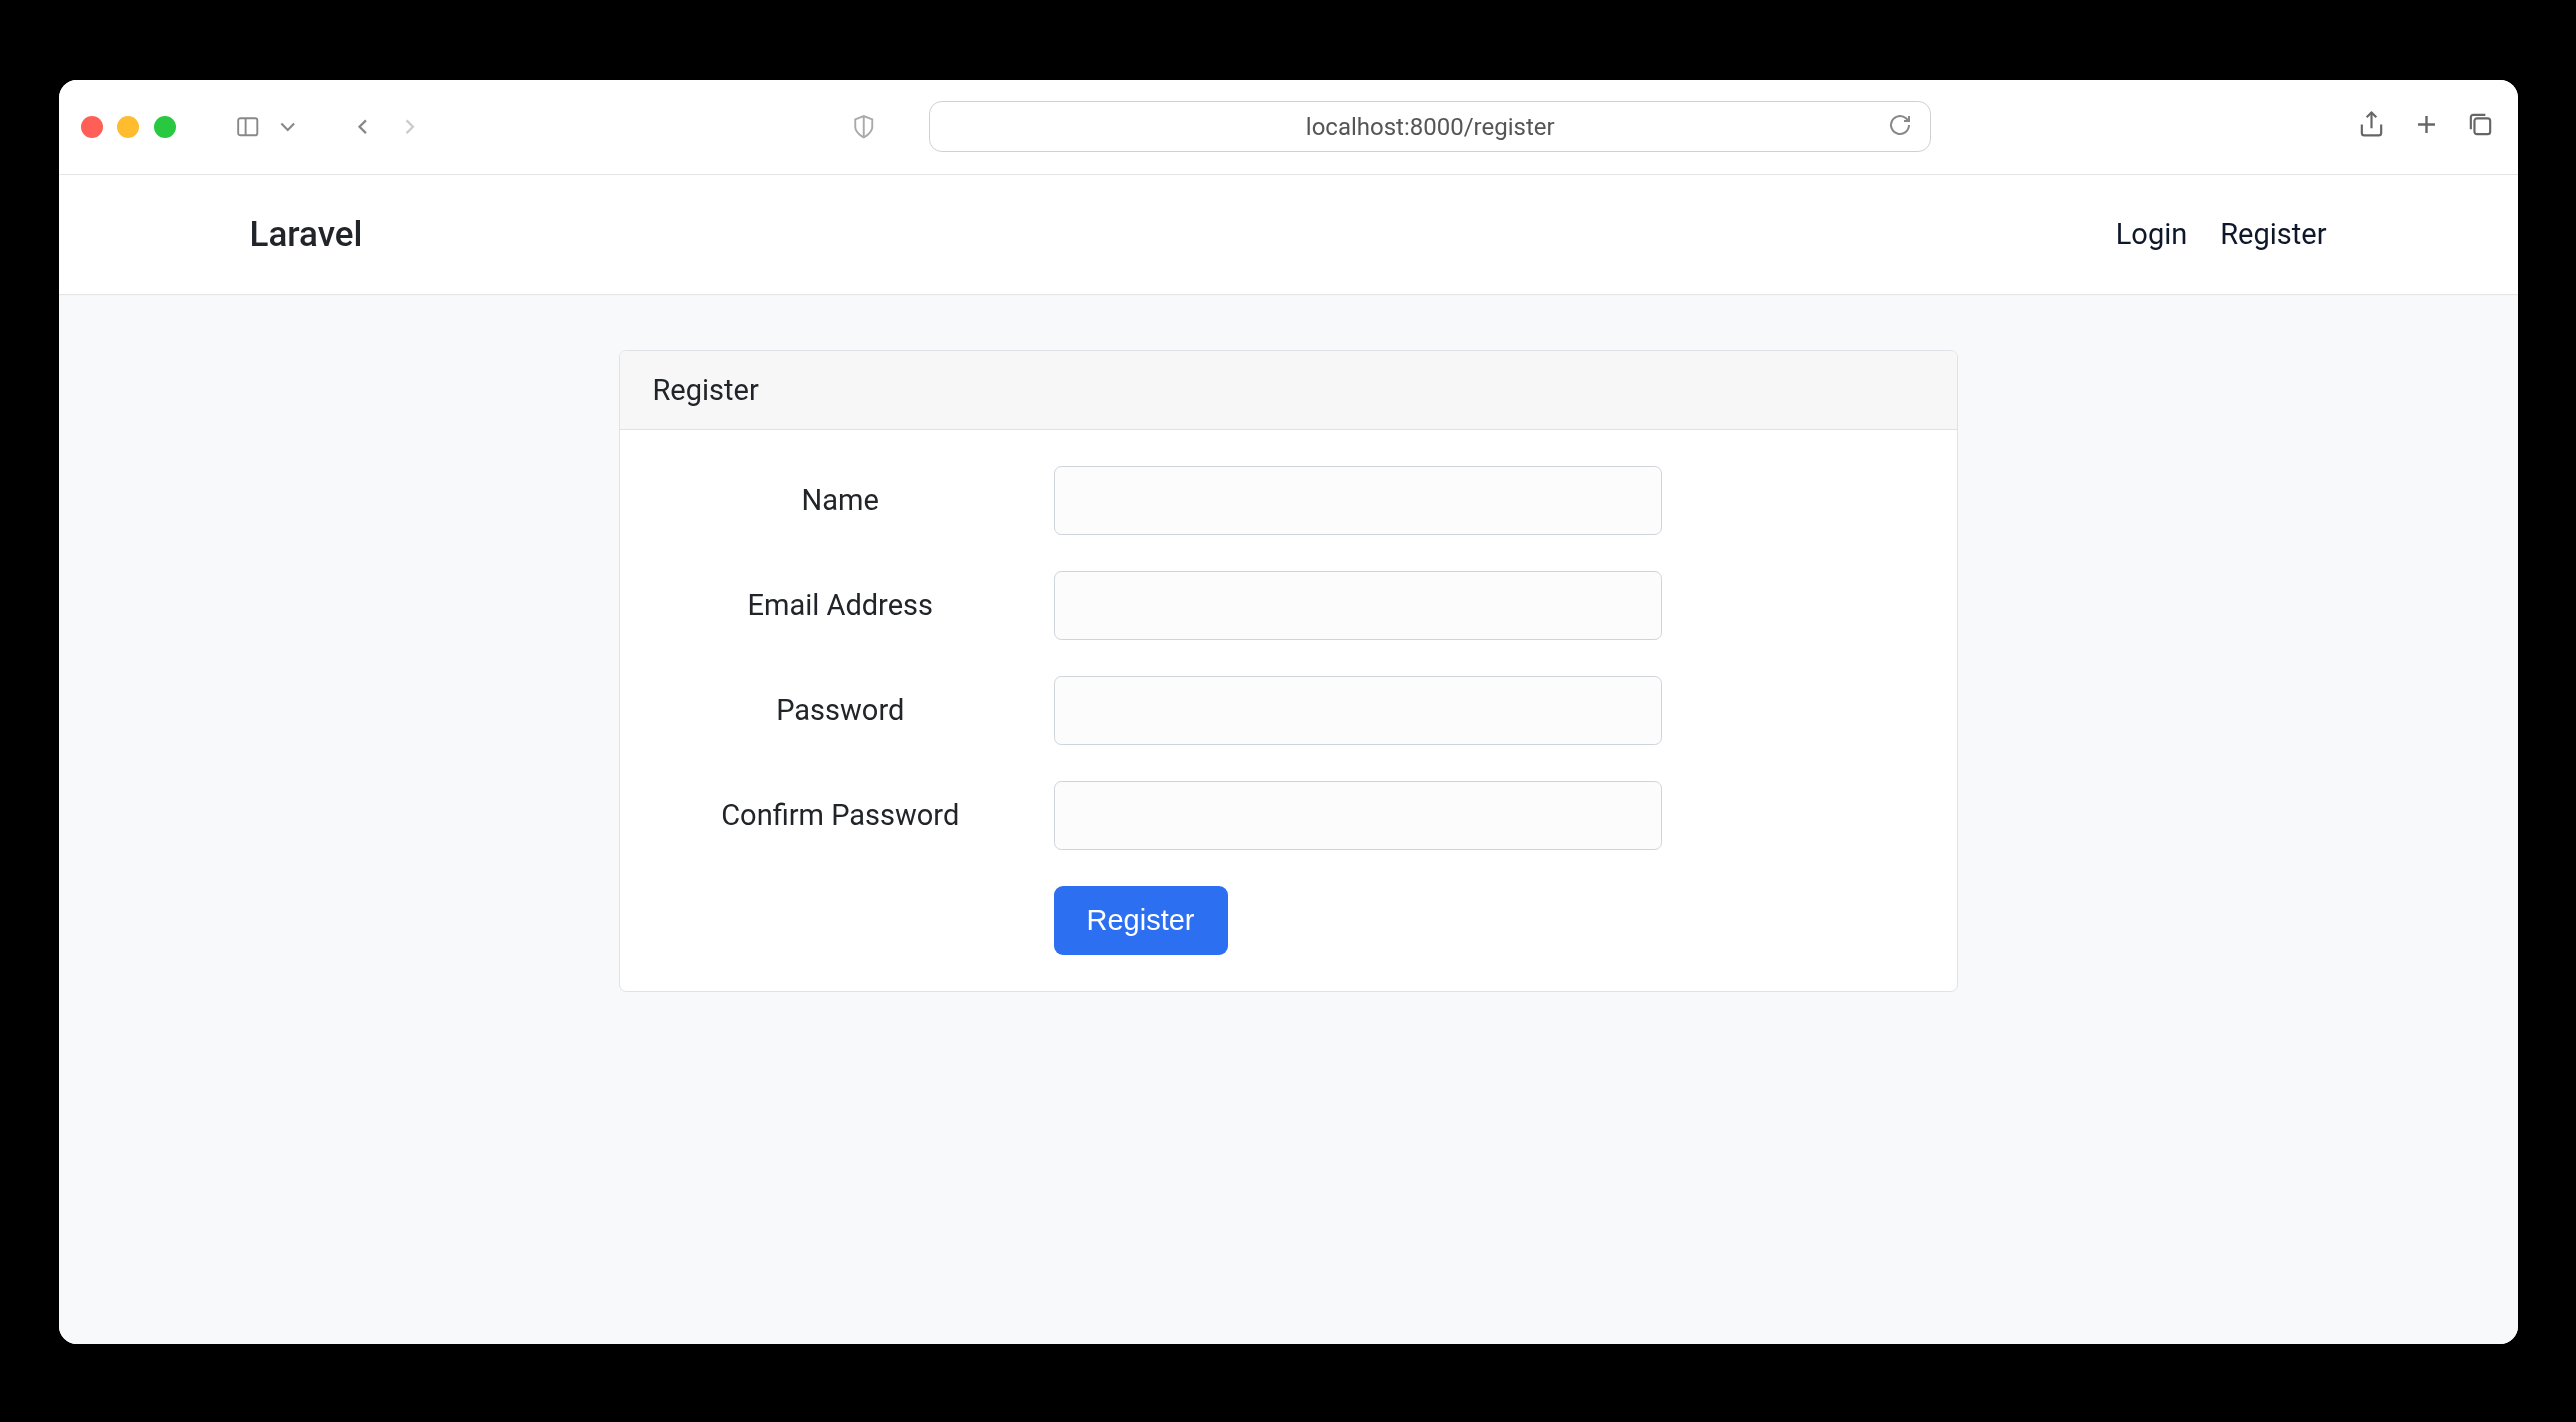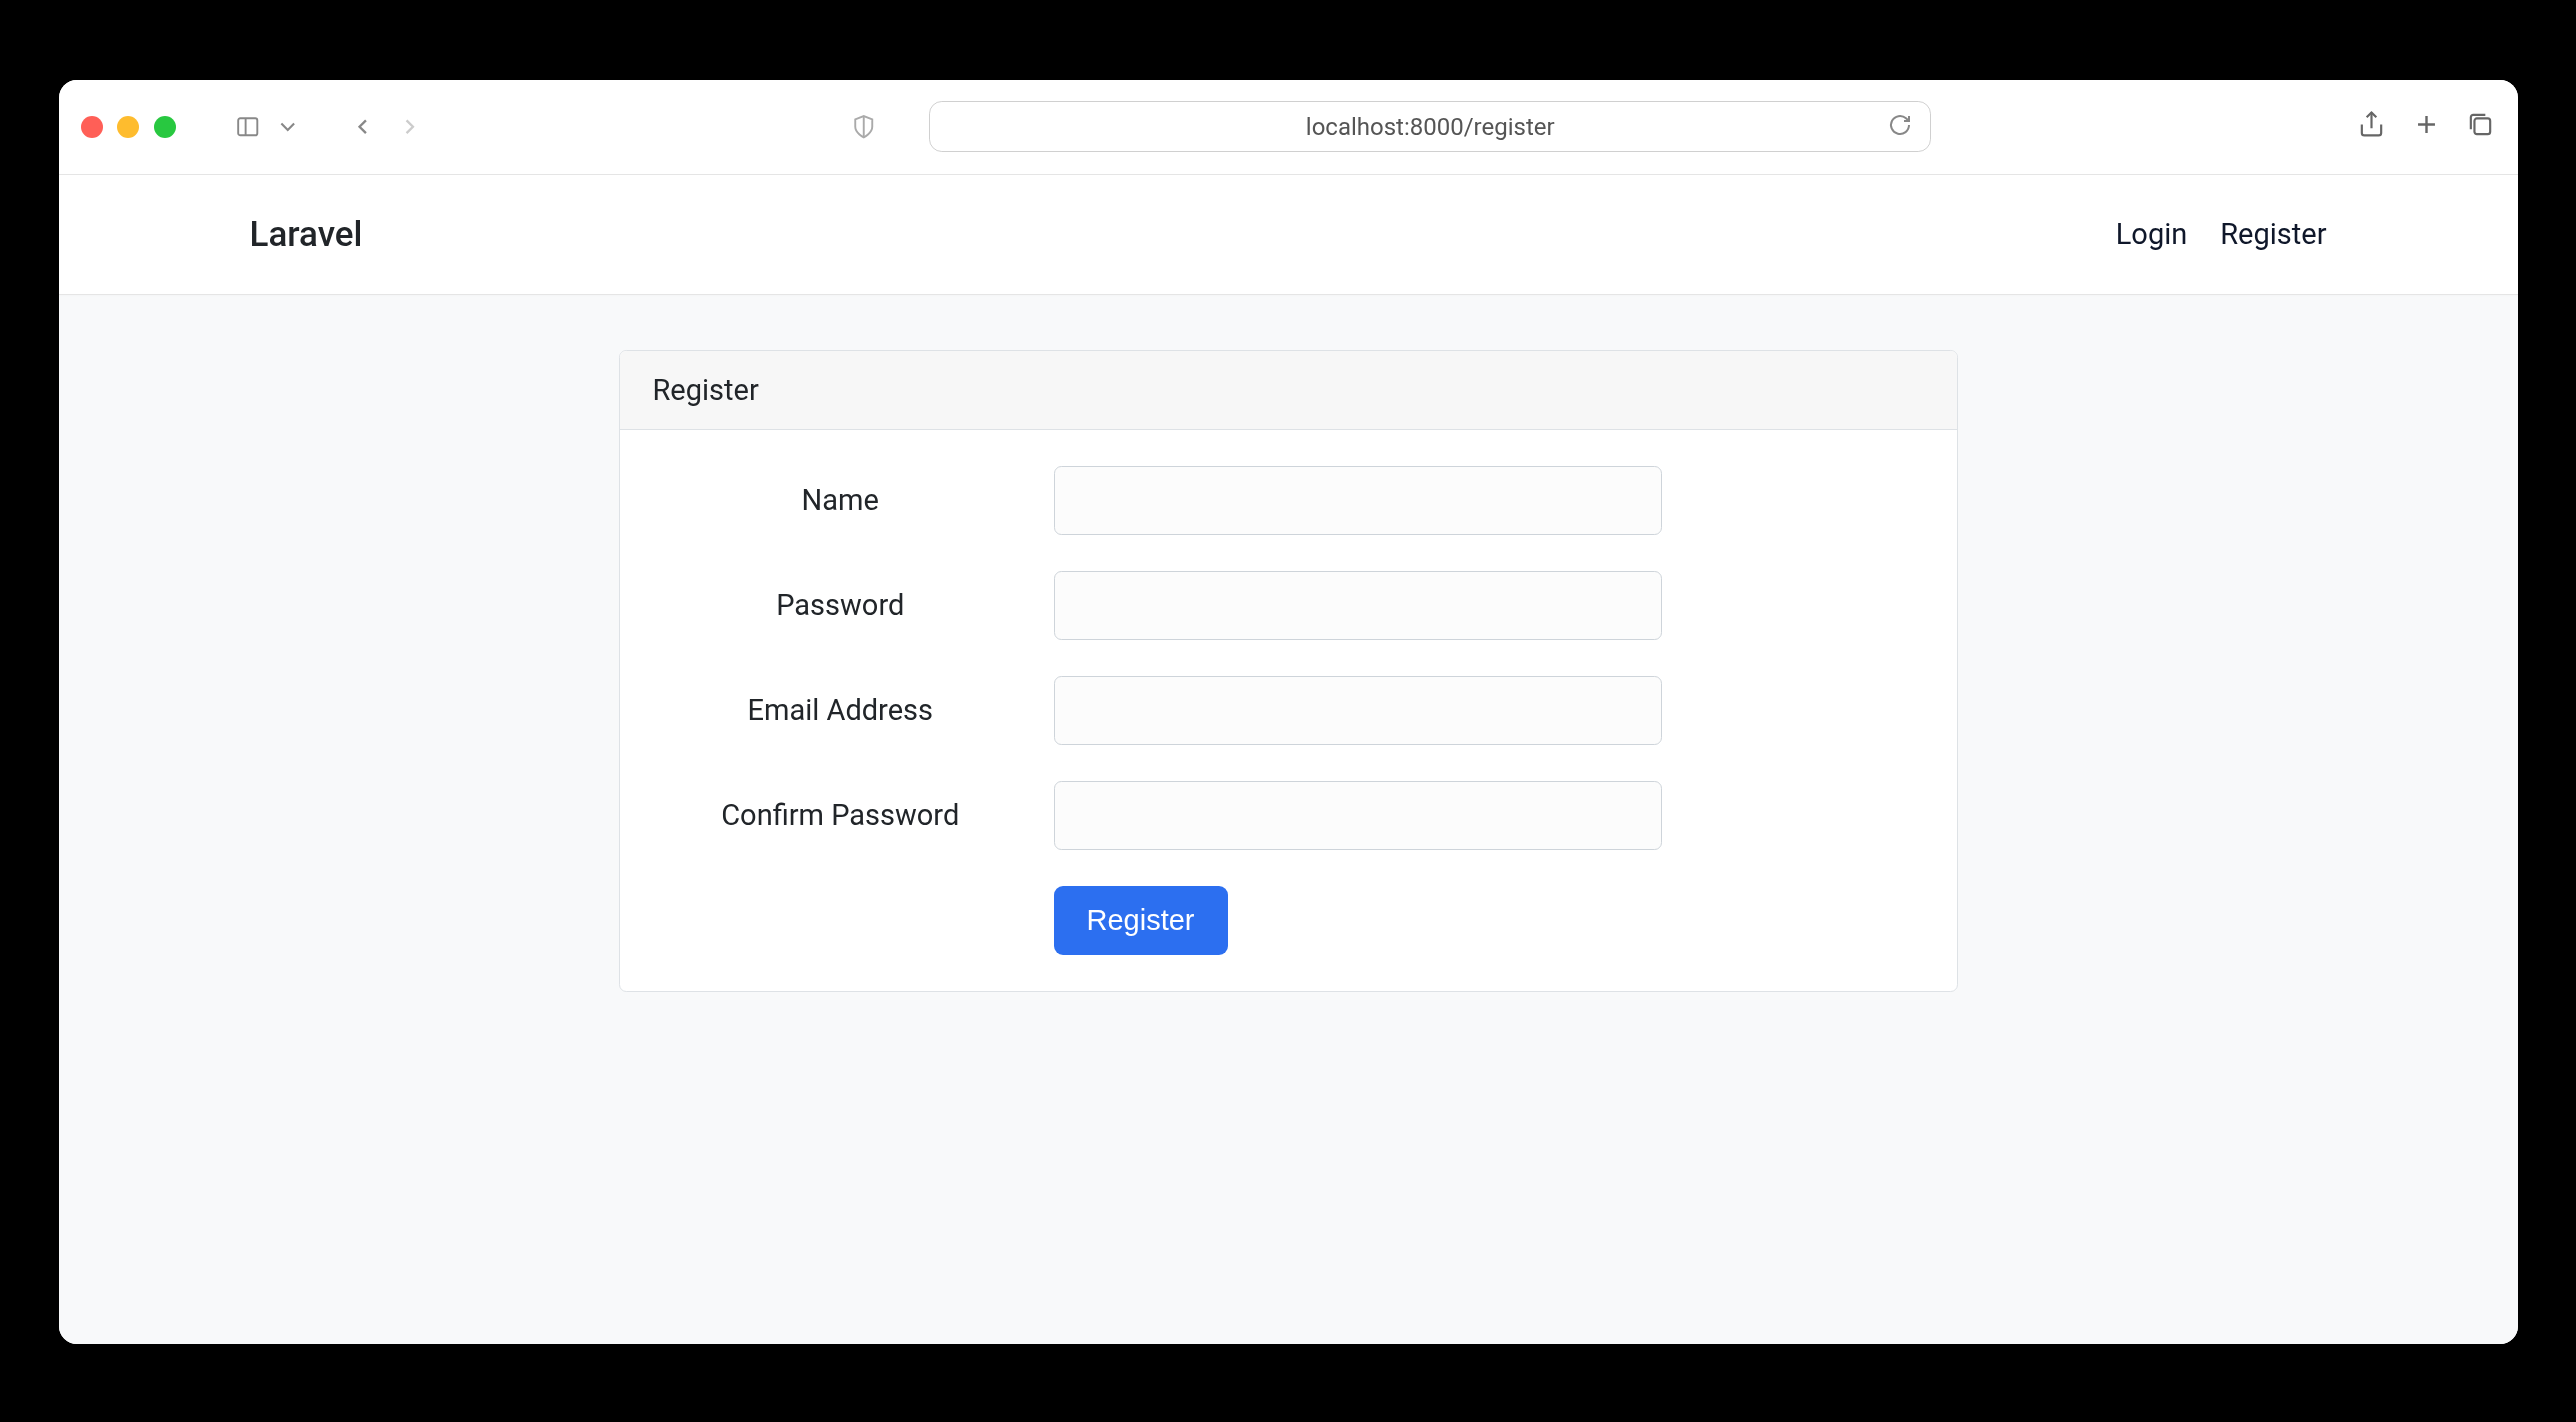--- a/index.html
+++ b/index.html
@@ -294,27 +294,27 @@
       <div class="card">
         <div class="card-header">Register</div>
         <div class="card-body">
 
           <div class="form-row">
             <label class="form-label">Name</label>
             <input type="text" class="form-input" value="" style="">
           </div>
 
           <div class="form-row">
+            <label class="form-label">Email Address</label>
+            <input type="email" class="form-input" value="" style="">
+          </div>
+
+          <div class="form-row">
             <label class="form-label">Password</label>
             <input type="password" class="form-input" value="" style="">
-          </div>
-
-          <div class="form-row">
-            <label class="form-label">Email Address</label>
-            <input type="email" class="form-input" value="" style="">
           </div>
 
           <div class="form-row">
             <label class="form-label">Confirm Password</label>
             <input type="password" class="form-input" value="" style="">
           </div>
 
           <div class="form-submit-row">
             <button class="btn-primary">Register</button>
           </div>

